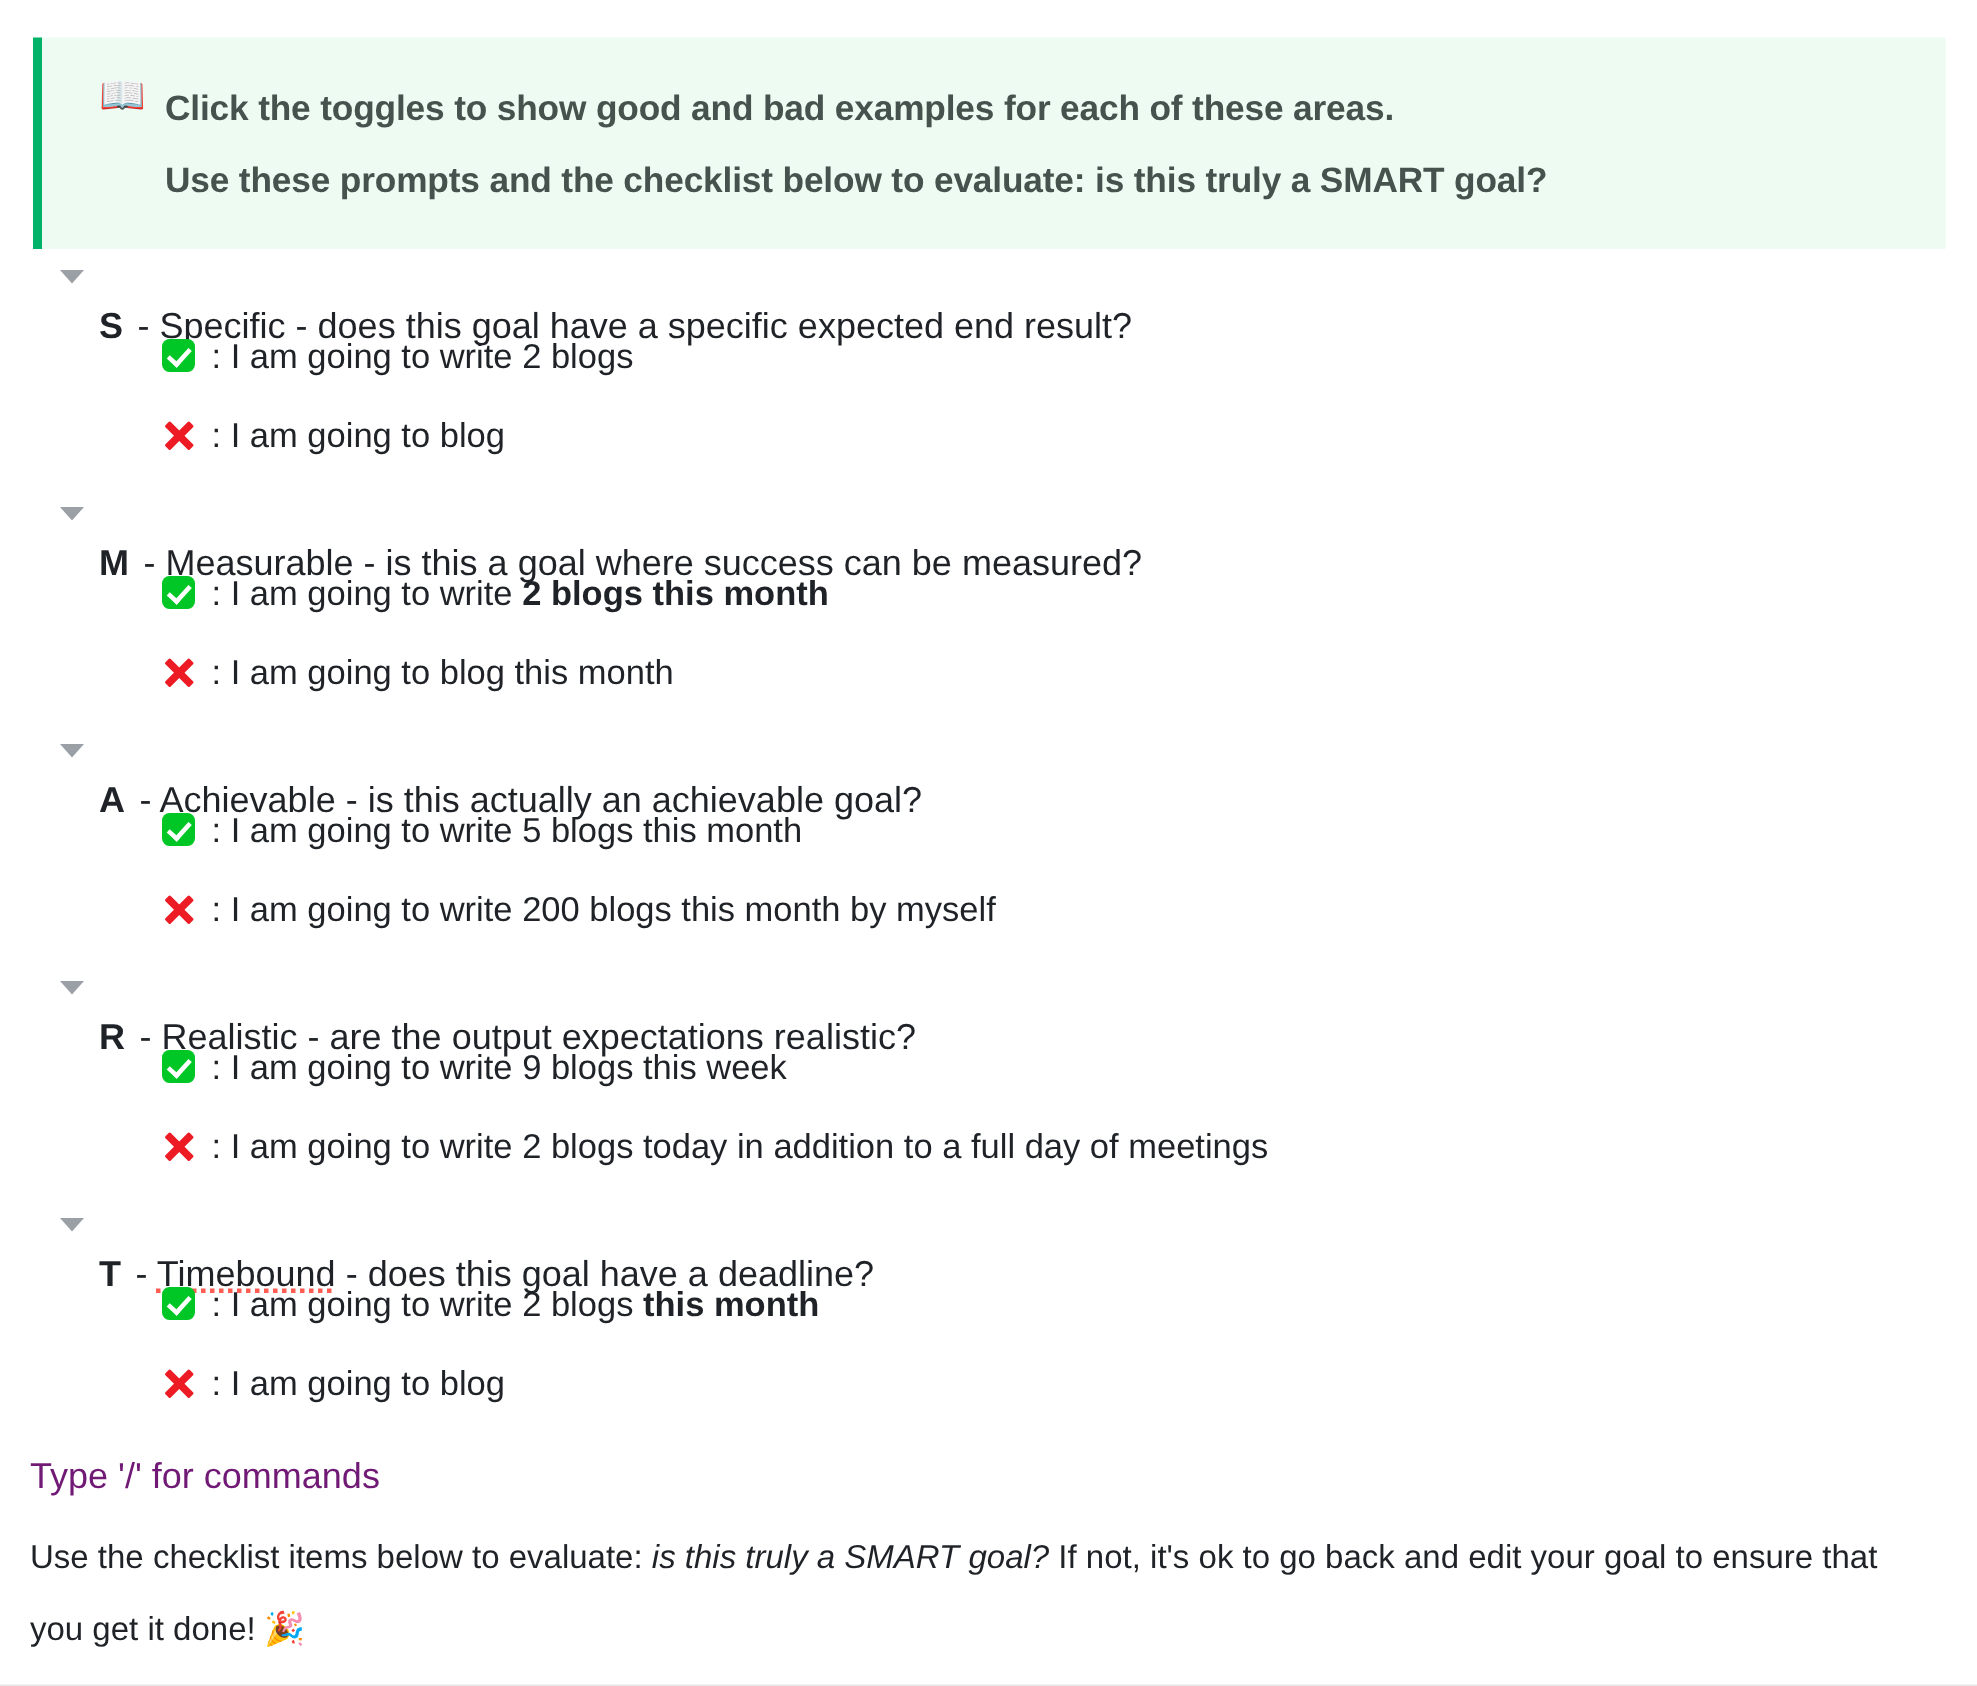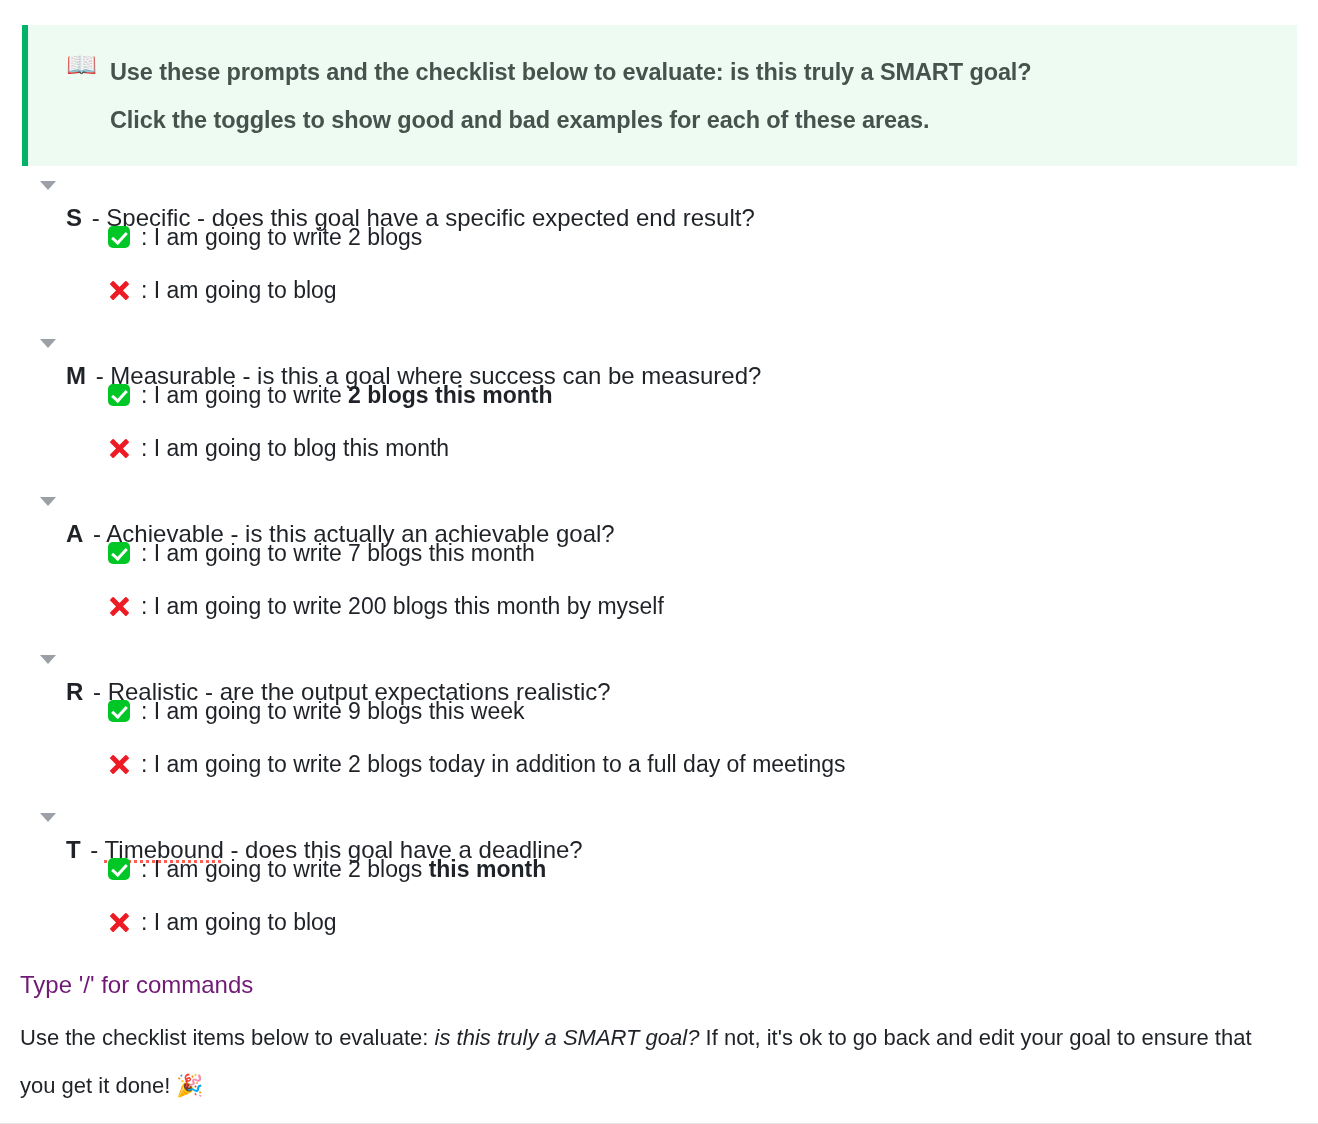--- a/index.html
+++ b/index.html
@@ -206,22 +206,22 @@
     background: #e6e6e6;
   }
 </style>
 </head>
 <body>
 
 <div class="callout">
   <div class="callout-bar"></div>
   <div class="callout-icon">📖</div>
   <div class="callout-text">
+    <span class="callout-line">Click the toggles to show good and bad examples for each of these areas.</span>
     <span class="callout-line">Use these prompts and the checklist below to evaluate: is this truly a SMART goal?</span>
-    <span class="callout-line">Click the toggles to show good and bad examples for each of these areas.</span>
   </div>
 </div>
 
 <div class="list">
 
   <div class="toggle-block">
     <div class="toggle-head">
       <span class="toggle-arrow"><span class="tri"></span></span>
       <span class="toggle-title">
         <b class="toggle-letter">S</b><span> - </span><span>Specific</span><span> - does this goal have a specific expected end result?</span>
@@ -256,21 +256,21 @@
 
   <div class="toggle-block">
     <div class="toggle-head">
       <span class="toggle-arrow"><span class="tri"></span></span>
       <span class="toggle-title">
         <b class="toggle-letter">A</b><span> - </span><span>Achievable</span><span> - is this actually an achievable goal?</span>
       </span>
     </div>
     <div class="example-row">
       <span class="example-mark"><span class="mark-ok"></span></span>
-      <span class="example-text"><span>: I am going to write 7 blogs this month</span><b></b></span>
+      <span class="example-text"><span>: I am going to write 5 blogs this month</span><b></b></span>
     </div>
     <div class="example-row">
       <span class="example-mark"><span class="mark-bad"></span></span>
       <span class="example-text"><span>: I am going to write 200 blogs this month by myself</span><b></b></span>
     </div>
   </div>
 
   <div class="toggle-block">
     <div class="toggle-head">
       <span class="toggle-arrow"><span class="tri"></span></span>

